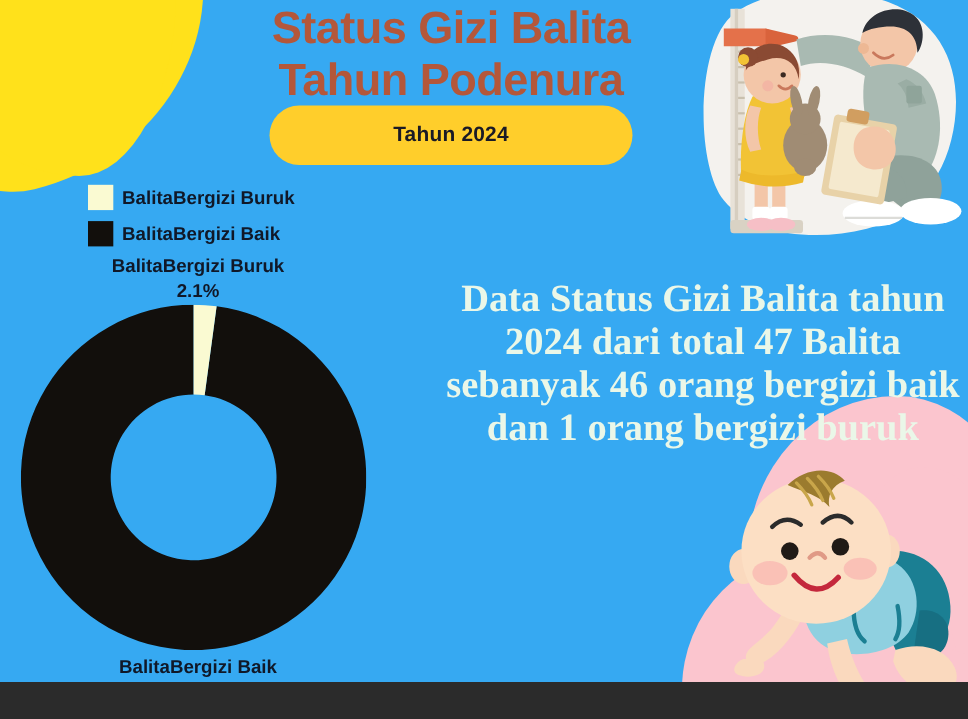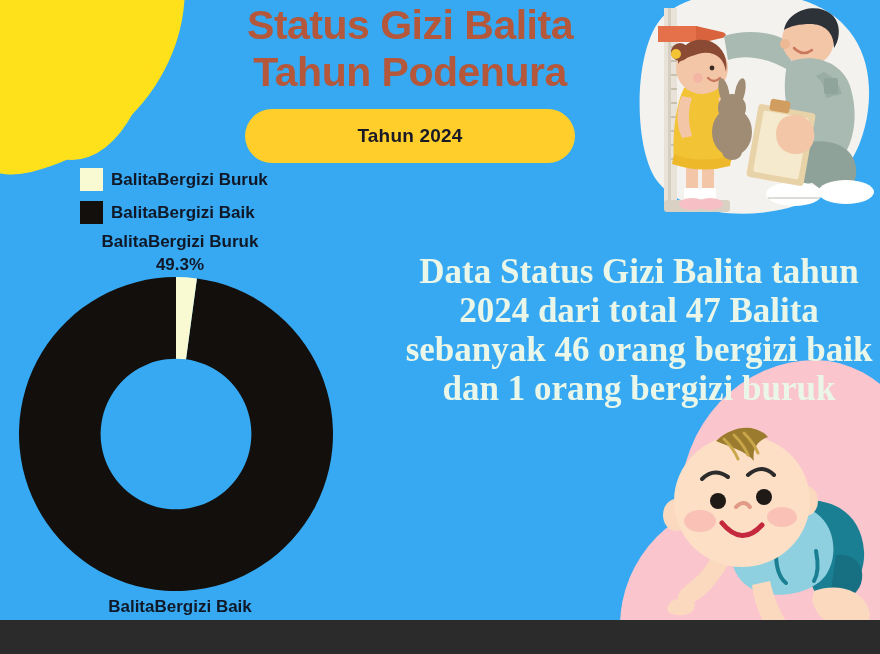--- a/index.html
+++ b/index.html
@@ -69,21 +69,21 @@
   .poster-title {
     margin: 0;
     padding-top: 2px;
     font-size: 41px;
     line-height: 47px;
     font-weight: bold;
     color: #B4573A;
     letter-spacing: -0.5px;
   }
   .year-badge {
-    margin: 13px auto 0;
+    margin: 0 auto 0;
     width: 330px;
     height: 54px;
     background: #FFCE2B;
     border-radius: 27px;
     display: flex;
     align-items: center;
     justify-content: center;
   }
   .year-badge-text {
     font-size: 19px;
@@ -212,21 +212,21 @@
     <div class="legend-row">
       <span class="legend-swatch sw-black"></span>
       <span class="legend-label">BalitaBergizi Baik</span>
     </div>
   </div>
 
   <div class="chart-wrap">
 
     <div class="chart-top-label">
       <span>BalitaBergizi Buruk</span><br>
-      <span>49.3%</span>
+      <span>2.1%</span>
     </div>
 
     <svg class="donut" viewBox="0 0 314 314">
 
       <g>
         <path id="slice-baik" fill="#120F0C" d="M 177.9260519936833 1.4008343596995303 A 157 157 0 1 1 156.99999999999997 0 L 157 81.64 A 75.36 75.36 0 1 0 167.04450495696798 82.31240049265578 Z"></path>
         <path id="slice-buruk" fill="#FAFAD2" d="M 157 0 A 157 157 0 0 1 177.9260519936833 1.4008343596995303 L 167.04450495696798 82.31240049265578 A 75.36 75.36 0 0 0 157 81.64 Z"></path>
       </g>
       <circle cx="157" cy="157" r="74.36" fill="#36A9F2"></circle>
     </svg>

